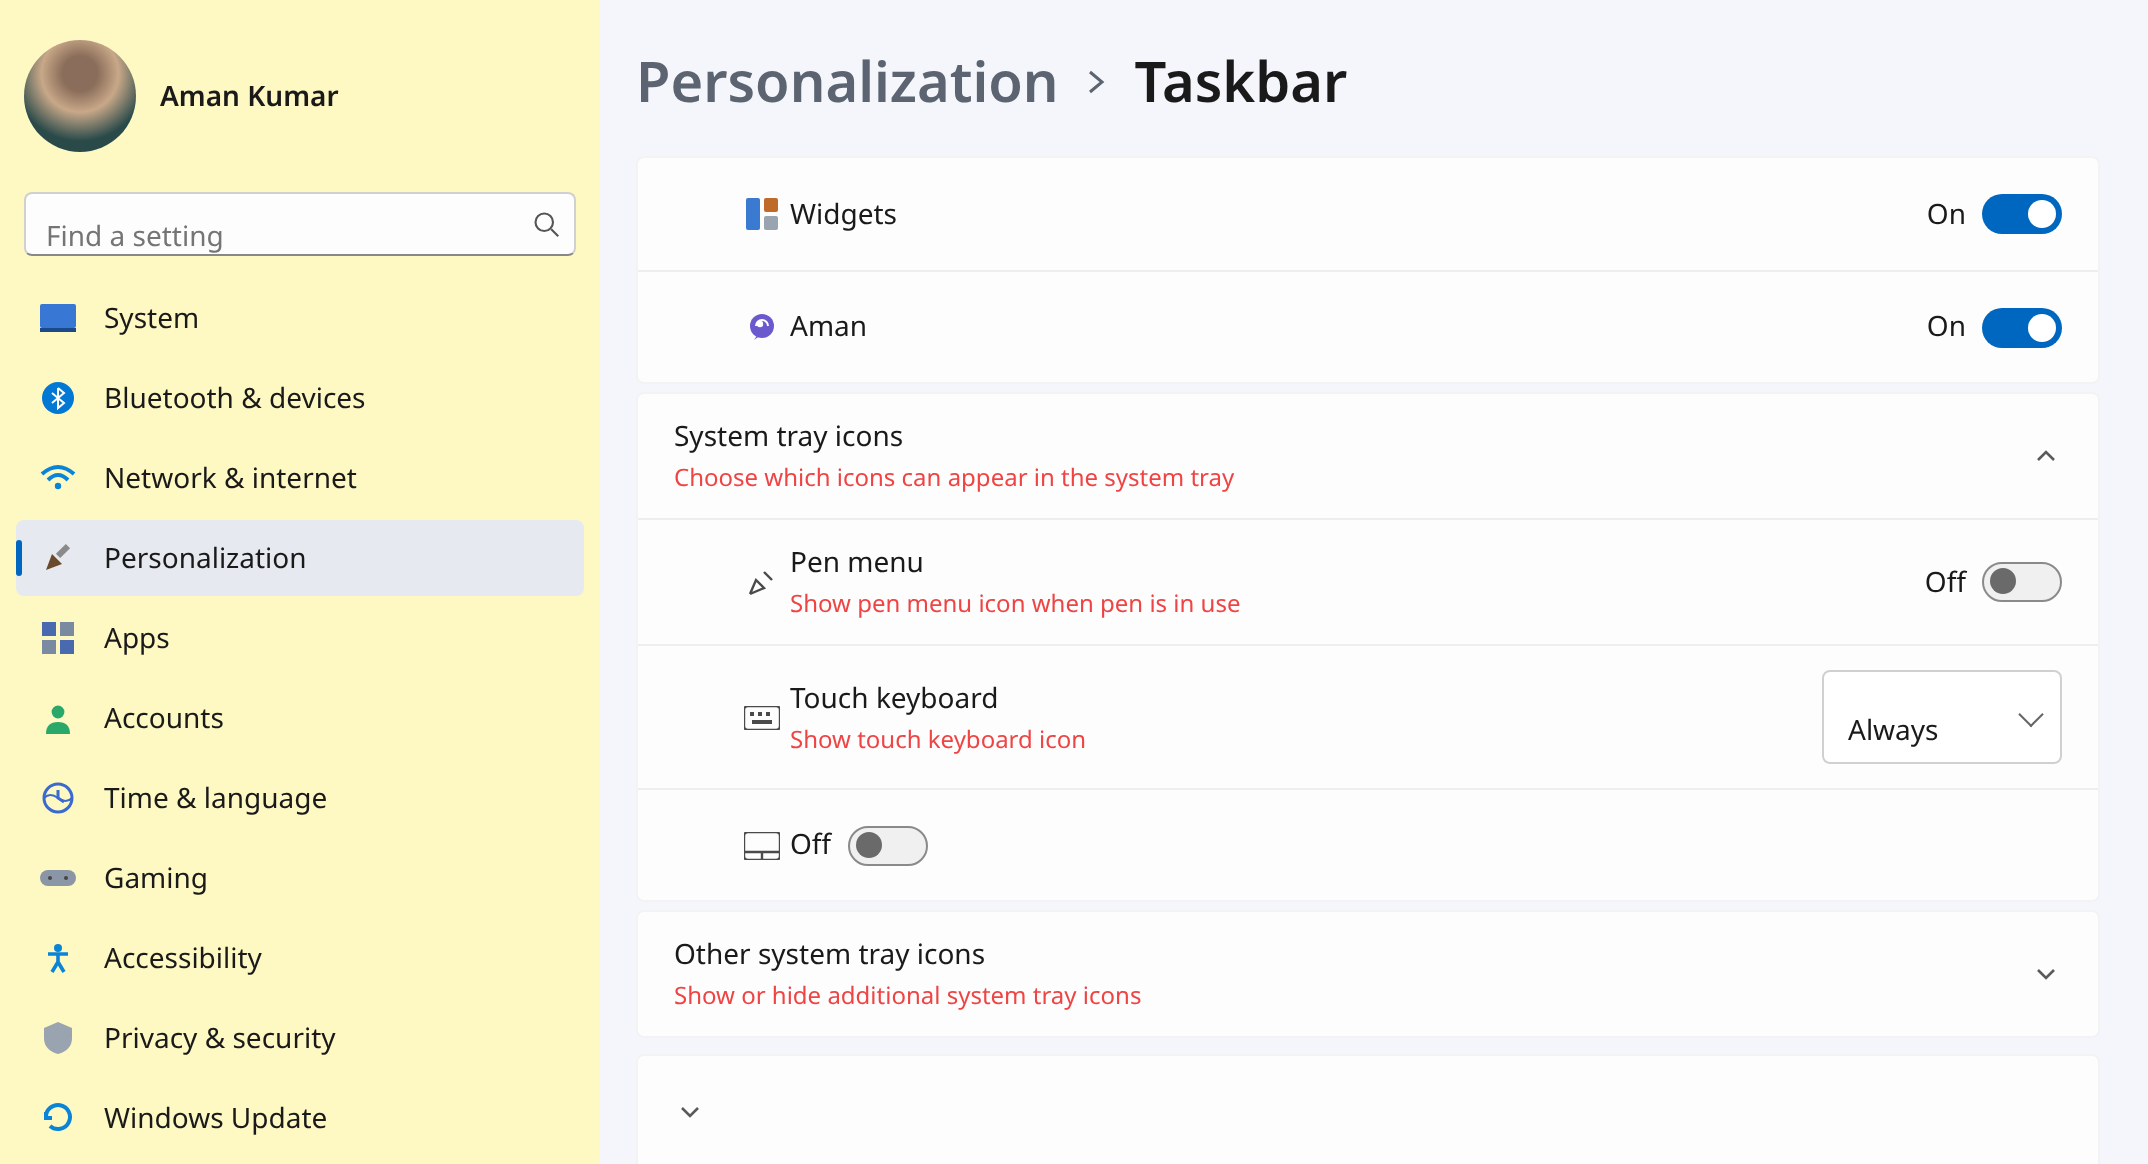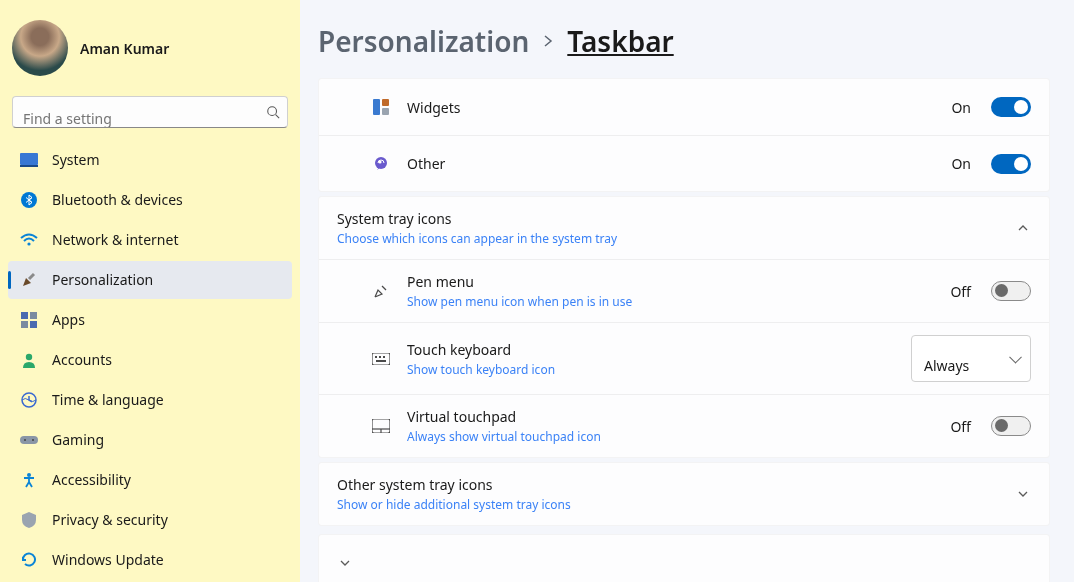--- a/index.html
+++ b/index.html
@@ -13,28 +13,28 @@
 .searchbox .sicon { position: absolute; right: 8px; top: 50%; transform: translateY(-50%); }
 .nav { display: flex; flex-direction: column; gap: 2px; }
 .nav-item { display: flex; align-items: center; gap: 14px; padding: 0 12px; height: 38px; border-radius: 4px; font-size: 14px; cursor: pointer; position: relative; }
 .nav-item.selected { background: #e6e9ef; }
 .nav-item.selected::before { content:""; position:absolute; left:0; top:10px; bottom:10px; width:3px; background:#0067c0; border-radius:2px; }
 .nav-item .nicon { width: 18px; height: 18px; display: flex; align-items: center; justify-content: center; }
 .main { flex: 1; padding: 22px 24px 0 18px; overflow: hidden; }
 .breadcrumb { display: flex; align-items: center; gap: 14px; margin-bottom: 18px; }
 .breadcrumb .parent { font-size: 28px; font-weight: 600; color: #5b6470; }
 .breadcrumb .sep { color: #5b6470; }
-.breadcrumb .current { font-size: 28px; font-weight: 600; color: #1a1a1a; text-decoration: underline; }
+.breadcrumb .current { font-size: 28px; font-weight: 600; color: #1a1a1a; }
 .card { background: #fdfdfe; border: 1px solid rgba(0,0,0,0.04); border-radius: 4px; margin-bottom: 4px; }
-.row { display: flex; align-items: center; padding: 12px 18px; min-height: 56px; gap: 16px; }
+.row { display: flex; align-items: center; padding: 12px 18px; min-height: 56px; gap: 4px; }
 .row + .row { border-top: 1px solid rgba(0,0,0,0.06); }
 .row-icon { width: 20px; display:flex; justify-content:center; margin-left: 34px; }
 .row-text { flex: 1; }
 .row-text .title { font-size: 14px; }
-.row-text .sub { font-size: 12px; color: #3b82f6; margin-top: 2px; }
+.row-text .sub { font-size: 12px; color: #ef4444; margin-top: 2px; }
 .state { font-size: 14px; margin-right: 4px; }
 .toggle { width: 40px; height: 20px; border-radius: 10px; position: relative; }
 .toggle.on { background: #0067c0; }
 .toggle.on::after { content:""; position:absolute; right:3px; top:3px; width:14px; height:14px; background:#fff; border-radius:50%; }
 .toggle.off { background: #f0f0f0; border:1px solid #8a8a8a; }
 .toggle.off::after { content:""; position:absolute; left:3px; top:2px; width:13px; height:13px; background:#6a6a6a; border-radius:50%; }
 .chev { width:16px; height:16px; display:flex; align-items:center; justify-content:center; color:#5a5a5a; }
 .select { border:1px solid #d0d0d0; border-radius:4px; padding: 20px 28px 6px 12px; font-size:14px; background:#fff; position:relative; min-width:120px; cursor:pointer; }
 .select::after { content:""; position:absolute; right:10px; top:50%; width:8px; height:8px; border-right:1px solid #666; border-bottom:1px solid #666; transform: translateY(-70%) rotate(45deg); }
 svg { display:block; }
@@ -192,21 +192,21 @@
     <div class="row">
       <span class="row-icon">
           <svg width="16" height="16" viewBox="0 0 16 16">
             <circle cx="8" cy="7" r="6" fill="#6a5acd"></circle>
             <path d="M6 11 L4 14 L8 11" fill="#6a5acd"></path>
             <circle cx="7" cy="6" r="1.6" fill="#fff"></circle>
             <path d="M5 7 A3 3 0 0 1 11 7" stroke="#fff" stroke-width="1" fill="none"></path>
           </svg>
         </span>
       <div class="row-text">
-          <div class="title">Other</div>
+          <div class="title">Aman</div>
         </div>
       <span class="state">On</span>
       <div class="toggle on"></div>
     </div>
   </div>
 
   <div class="card">
     <div class="row">
       <div class="row-text" style="margin-left:0">
         <div class="title">System tray icons</div>
@@ -249,24 +249,20 @@
       <div class="select"><span>Always</span></div>
     </div>
     <div class="row">
       <span class="row-icon">
           <svg width="18" height="14" viewBox="0 0 18 14">
             <rect x="0" y="0" width="18" height="14" rx="2" fill="none" stroke="#4a4a4a" stroke-width="1.2"></rect>
             <line x1="0" y1="10" x2="18" y2="10" stroke="#4a4a4a" stroke-width="1.2"></line>
             <line x1="9" y1="10" x2="9" y2="14" stroke="#4a4a4a" stroke-width="1.2"></line>
           </svg>
         </span>
-      <div class="row-text">
-        <div class="title">Virtual touchpad</div>
-        <div class="sub">Always show virtual touchpad icon</div>
-      </div>
       <span class="state">Off</span>
       <div class="toggle off"></div>
     </div>
   </div>
 
   <div class="card">
     <div class="row">
       <div class="row-text" style="margin-left:0">
         <div class="title">Other system tray icons</div>
         <div class="sub">Show or hide additional system tray icons</div>

